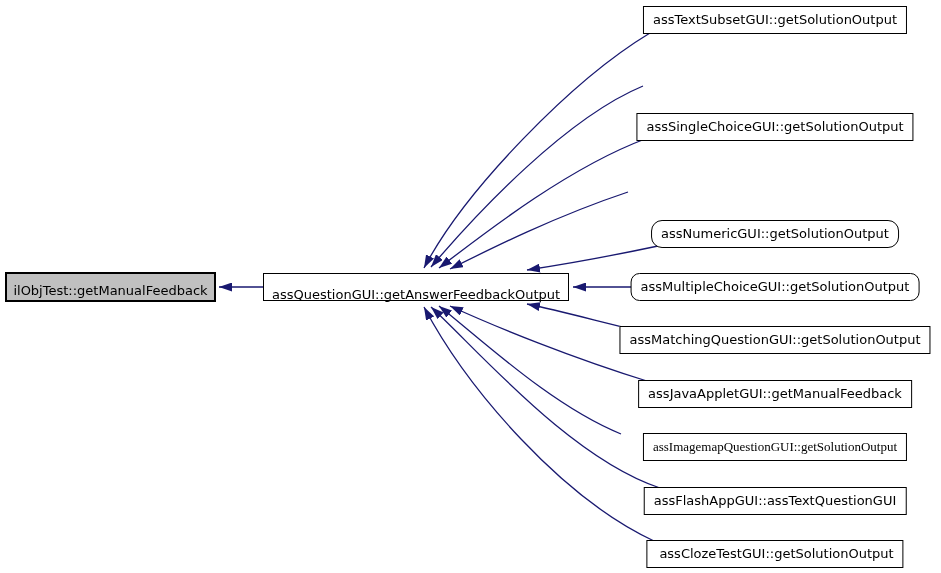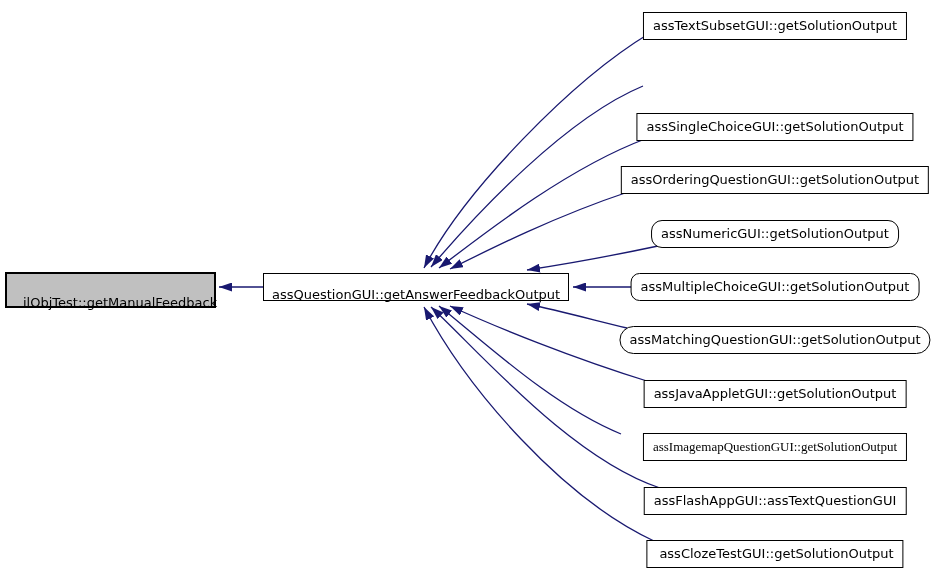--- a/index.html
+++ b/index.html
@@ -39,21 +39,21 @@
     cursor: pointer;
   }
   .node-focus {
     left: 5px;
     top: 272px;
     width: 211px;
     height: 30px;
     line-height: 26px;
     background: #c0c0c0;
     border-width: 2px;
-    padding: 16px;
+    padding: 4px;
   }
   .node-mid {
     left: 263px;
     top: 273px;
     width: 306px;
     padding: 8px;
   }
   .node-right {
     left: 775px;
     transform: translateX(-50%);
@@ -83,24 +83,23 @@
       <path d="M 621,434 C 552,406 482,340 439,306" marker-end="url(#arrow)"></path>
       <path d="M 660,488 C 570,458 478,350 431,307" marker-end="url(#arrow)"></path>
       <path d="M 654,541 C 562,498 468,390 424,307" marker-end="url(#arrow)"></path>
     </g>
   </svg>
 
   <div class="node node-focus">ilObjTest::getManualFeedback</div>
 
   <div class="node node-mid">assQuestionGUI::getAnswerFeedbackOutput</div>
 
-  <div class="node node-right" style="top:12px;text-align:right;">assTextSubsetGUI::getSolutionOutput</div>
+  <div class="node node-right" style="top:6px;text-align:right;">assTextSubsetGUI::getSolutionOutput</div>
   <div class="node node-right" style="top:113px;">assSingleChoiceGUI::getSolutionOutput</div>
-  <div class="node node-right" style="top:166px;">assOrderingQuestionGUI::getSolutionOutput</div>
   <div class="node node-right" style="top:220px;border-radius:11px;">assNumericGUI::getSolutionOutput</div>
   <div class="node node-right" style="top:273px;border-radius:9px;">assMultipleChoiceGUI::getSolutionOutput</div>
-  <div class="node node-right" style="top:326px;border-radius:14px;">assMatchingQuestionGUI::getSolutionOutput</div>
-  <div class="node node-right" style="top:380px;">assJavaAppletGUI::getSolutionOutput</div>
+  <div class="node node-right" style="top:326px;">assMatchingQuestionGUI::getSolutionOutput</div>
+  <div class="node node-right" style="top:380px;">assJavaAppletGUI::getManualFeedback</div>
   <div class="node node-right" style="top:433px;font-family:Liberation Serif, serif;">assImagemapQuestionGUI::getSolutionOutput</div>
   <div class="node node-right" style="top:487px;">assFlashAppGUI::assTextQuestionGUI</div>
   <div class="node node-right" style="top:540px;padding-left:12px;">assClozeTestGUI::getSolutionOutput</div>
 
 </div>
 
 </body></html>

